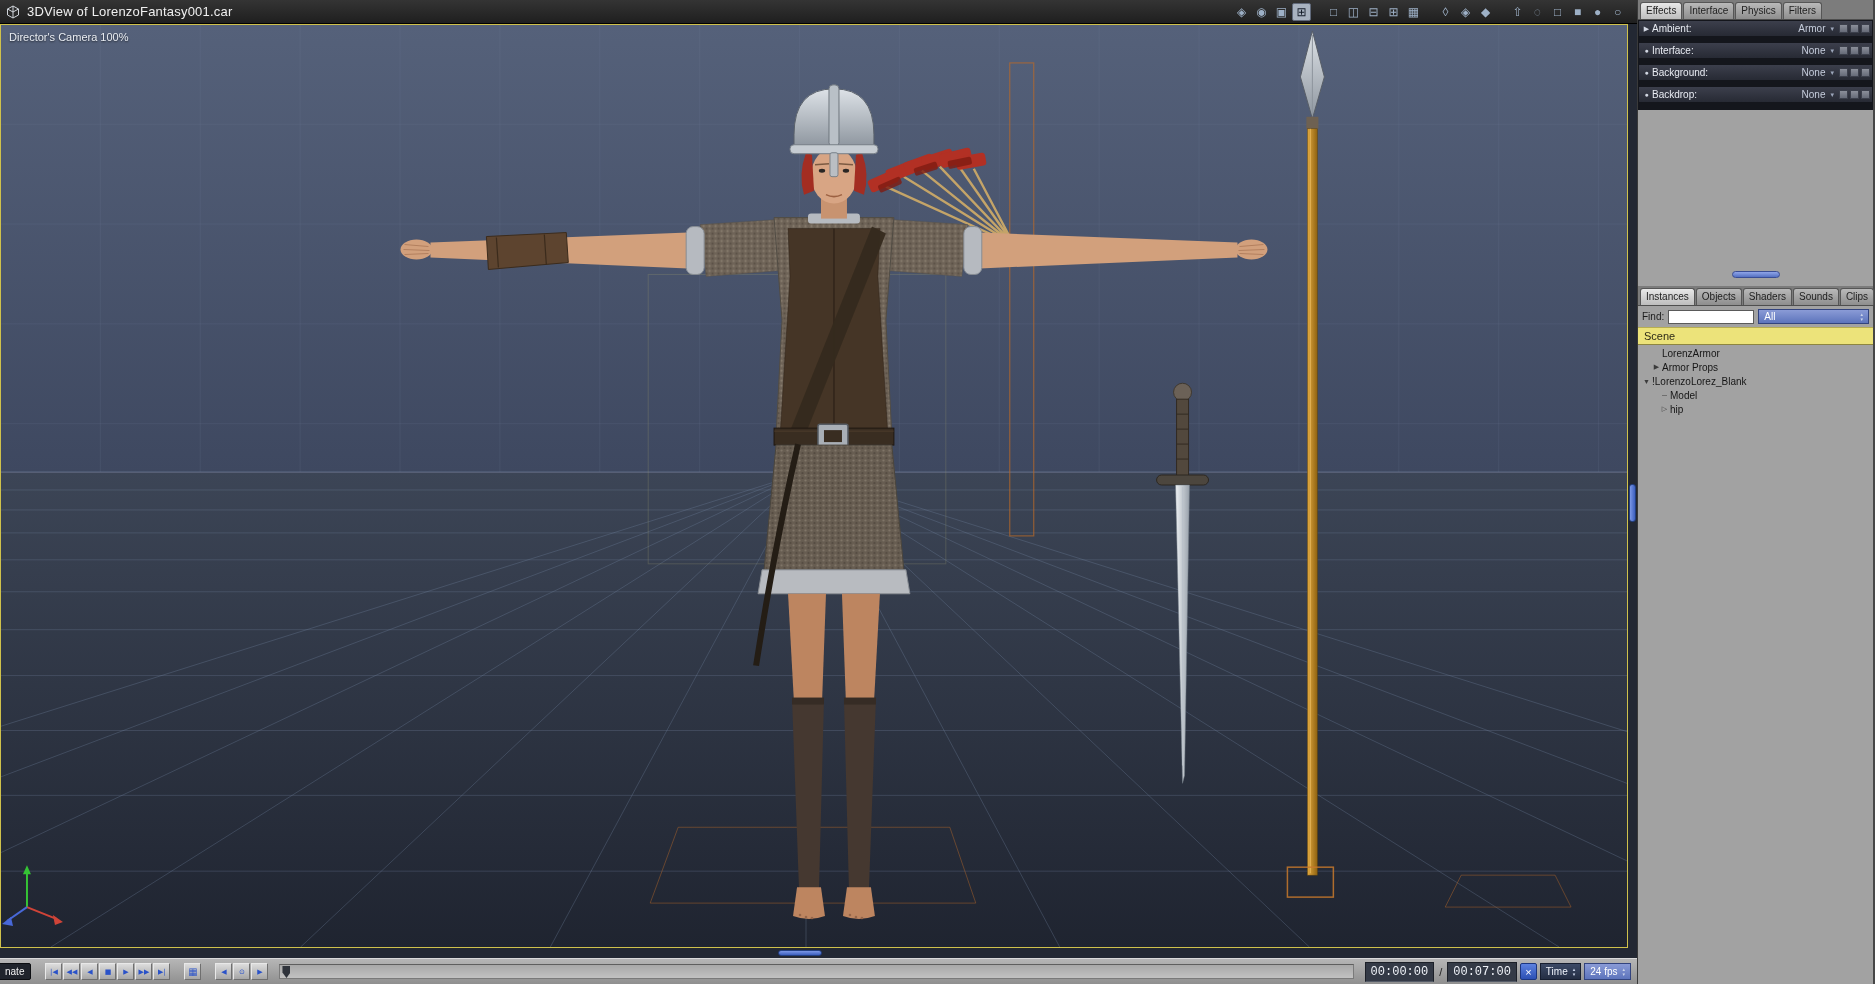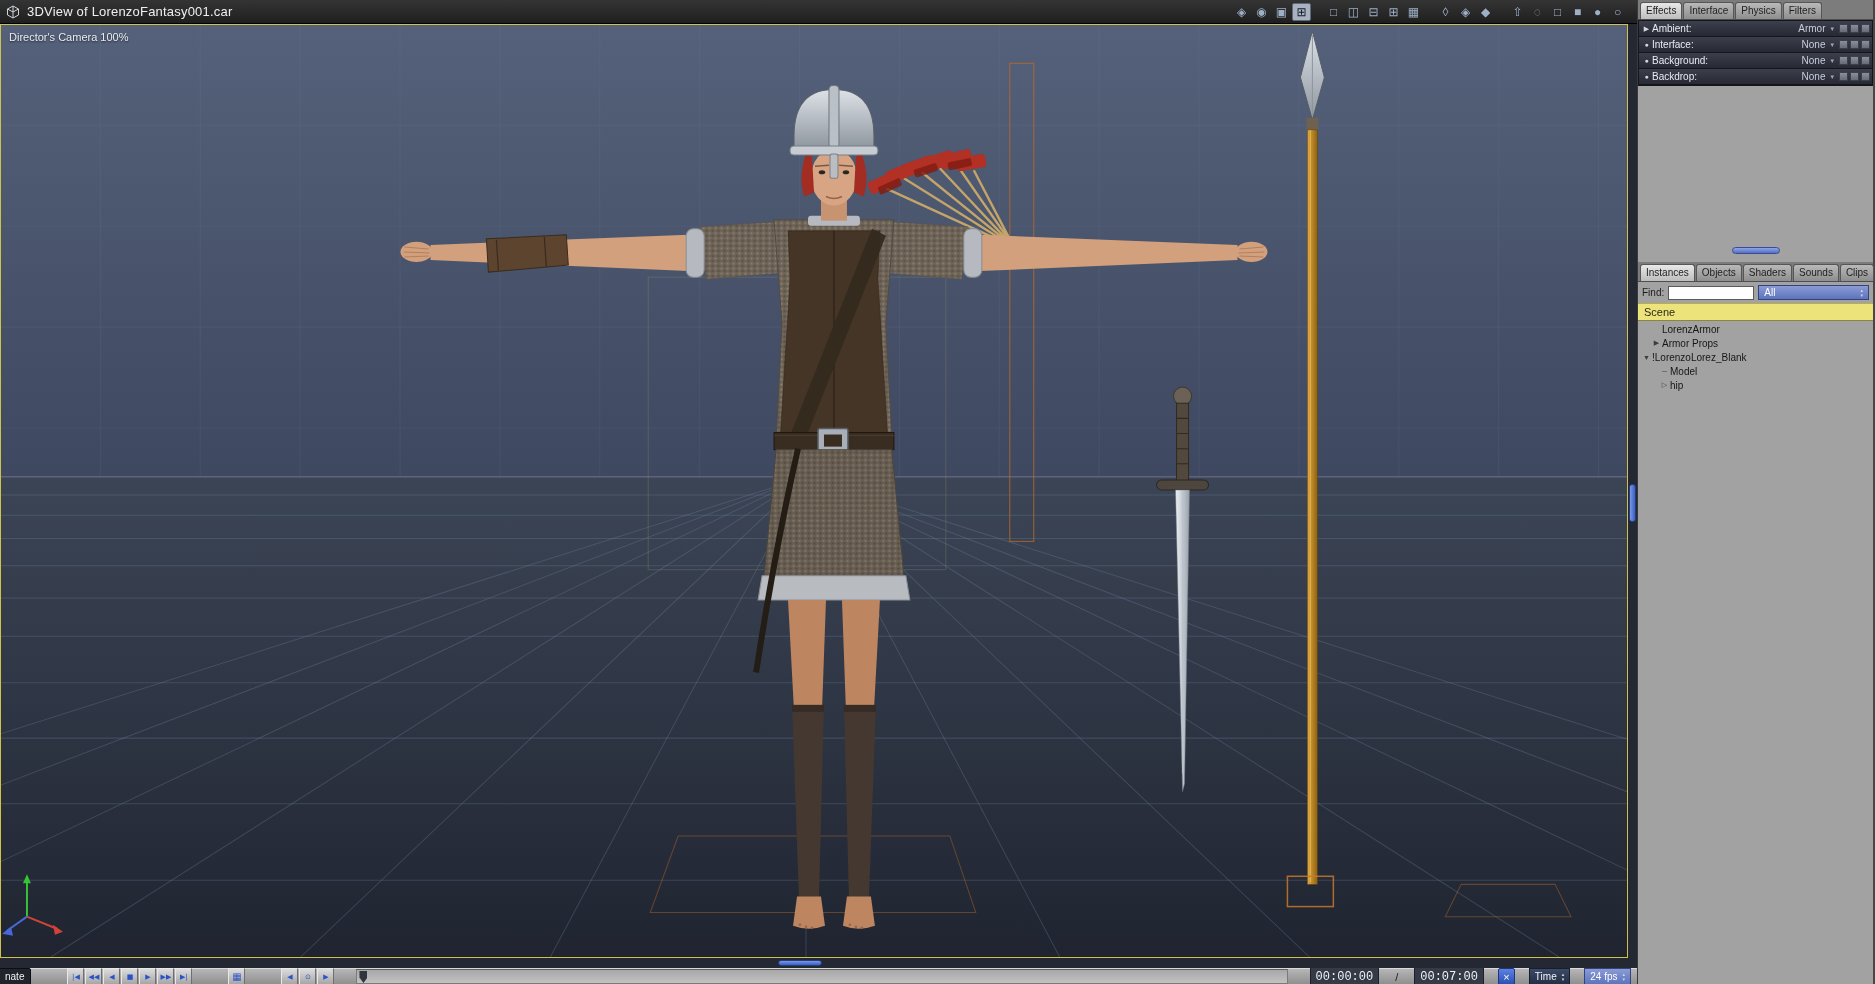--- a/index.html
+++ b/index.html
@@ -20,42 +20,42 @@
   .vp-row{flex:1;display:flex;min-height:0}
   .viewport{flex:1;position:relative;border:1px solid #cfc14b;background:#ec4899;overflow:hidden}
   .scene{position:absolute;inset:0;width:100%;height:100%}
   .cam-label{position:absolute;top:6px;left:8px;color:#e9edf3;font-size:11px;text-shadow:0 1px 2px rgba(0,0,0,.6)}
   .vscroll{width:9px;background:#232833;position:relative;flex:none}
   .vthumb{position:absolute;left:1px;top:460px;width:7px;height:38px;background:linear-gradient(90deg,#7b97e6,#3c5fbe);border:1px solid #233f80;border-radius:3px}
   .hscroll{height:10px;background:#232833;position:relative;flex:none}
   .hthumb{position:absolute;top:2px;left:778px;width:44px;height:6px;background:linear-gradient(#7b97e6,#3c5fbe);border:1px solid #233f80;border-radius:3px}
 
   
-  .toolbar{height:16px;background:linear-gradient(#b6b6b6,#8f8f8f);border-top:1px solid #d9d9d9;display:flex;align-items:center;padding:0 6px;gap:14px;flex:none}
+  .toolbar{height:26px;background:linear-gradient(#b6b6b6,#8f8f8f);border-top:1px solid #d9d9d9;display:flex;align-items:center;padding:0 6px;gap:3px;flex:none}
   .animate-btn{background:#20242c;color:#f2f2f2;font-size:10px;padding:2px 6px;border:1px solid #0c0e12;border-radius:2px;margin-left:-8px;flex:none}
   .tgroup{display:flex;gap:1px;flex:none}
   .tb{width:17px;height:17px;background:linear-gradient(#dcdcdc,#a6a6a6);border:1px solid #6f6f6f;border-top-color:#e8e8e8;border-left-color:#e8e8e8;color:#2a52c8;font-size:7px;display:flex;align-items:center;justify-content:center;font-family:"DejaVu Sans",sans-serif}
   .grpgap{width:8px;flex:none}
   .timeline{flex:1;height:15px;margin:0 8px;background:linear-gradient(#a8a8a8,#c2c2c2);border:1px solid #7a7a7a;border-top-color:#5f5f5f;position:relative}
   .playhead{position:absolute;left:2px;top:1px;width:8px;height:12px;background:#30343c;clip-path:polygon(0 0,100% 0,100% 55%,50% 100%,0 55%)}
   .timefield{background:#343a46;border:1px solid #1c2028;border-bottom-color:#555c68;color:#eef1f6;font-family:Liberation Mono, monospace;font-size:12px;padding:2px 5px;flex:none}
   .tsep{color:#1d1d1d;font-size:11px;margin:0 2px;flex:none}
   .xbtn{width:17px;height:17px;background:linear-gradient(#5d82e0,#2c50b4);border:1px solid #1c3680;color:#fff;font-size:11px;display:flex;align-items:center;justify-content:center;border-radius:2px;flex:none}
   .dd{height:17px;display:flex;align-items:center;gap:5px;padding:0 5px;font-size:10px;border-radius:0;flex:none}
   .dd-dark{background:linear-gradient(#3c4a66,#242e44);color:#eef2fa;border:1px solid #161e30}
   .dd-blue{background:linear-gradient(#8a9bd6,#5d74bc);color:#fff;border:1px solid #32437e}
   .ddarr{display:flex;flex-direction:column;line-height:4.5px;font-size:5px;color:#ccd5ea;margin-left:auto}
 
   
   .panel{width:238px;background:#a2a2a2;border-left:1px solid #3a3a3a;border-right:2px solid #474747;display:flex;flex-direction:column;font-size:10px;color:#1c1c1c;flex:none}
   .tabbar{display:flex;background:#7c7c7c;border-bottom:1px solid #4e4e4e;padding:2px 2px 0;height:20px;flex:none}
   .tab{font-size:10px;padding:2px 5px 3px;background:linear-gradient(#b9b9b9,#8e8e8e);border:1px solid #565656;border-bottom:none;border-radius:3px 3px 0 0;margin-right:1px;color:#1e1e1e;font-family:"Liberation Sans",sans-serif}
   .tab.active{background:linear-gradient(#e8e8e8,#bdbdbd)}
   .prows{background:#14161c;padding:1px;flex:none}
-  .prow{display:flex;align-items:center;height:15px;margin-bottom:1px;background:linear-gradient(#3c3f4c,#272a34);color:#e8ebf2;padding:0 2px}
+  .prow{display:flex;align-items:center;height:15px;margin-bottom:7px;background:linear-gradient(#3c3f4c,#272a34);color:#e8ebf2;padding:0 2px}
   .pmark{width:11px;font-size:7px;color:#d2d7e2;text-align:center;flex:none}
   .plabel{font-size:10px}
   .pvalue{margin-left:auto;color:#c6cddc;font-size:10px}
   .pchev{font-size:7px;color:#9ca6ba;margin:0 3px 0 5px}
   .pbtn{width:9px;height:9px;background:linear-gradient(#8b8f9a,#666b78);border:1px solid #3c404c;margin-left:2px;flex:none}
   .pfill1{height:158px;flex:none}
   .splitter{height:12px;display:flex;align-items:center;justify-content:center;flex:none}
   .split-pill{width:48px;height:7px;background:linear-gradient(#8fa5e8,#5570c2);border:1px solid #3a4d94;border-radius:4px}
   .gap6{height:6px;flex:none}
   .findrow{display:flex;align-items:center;padding:3px 4px;gap:4px;flex:none}

